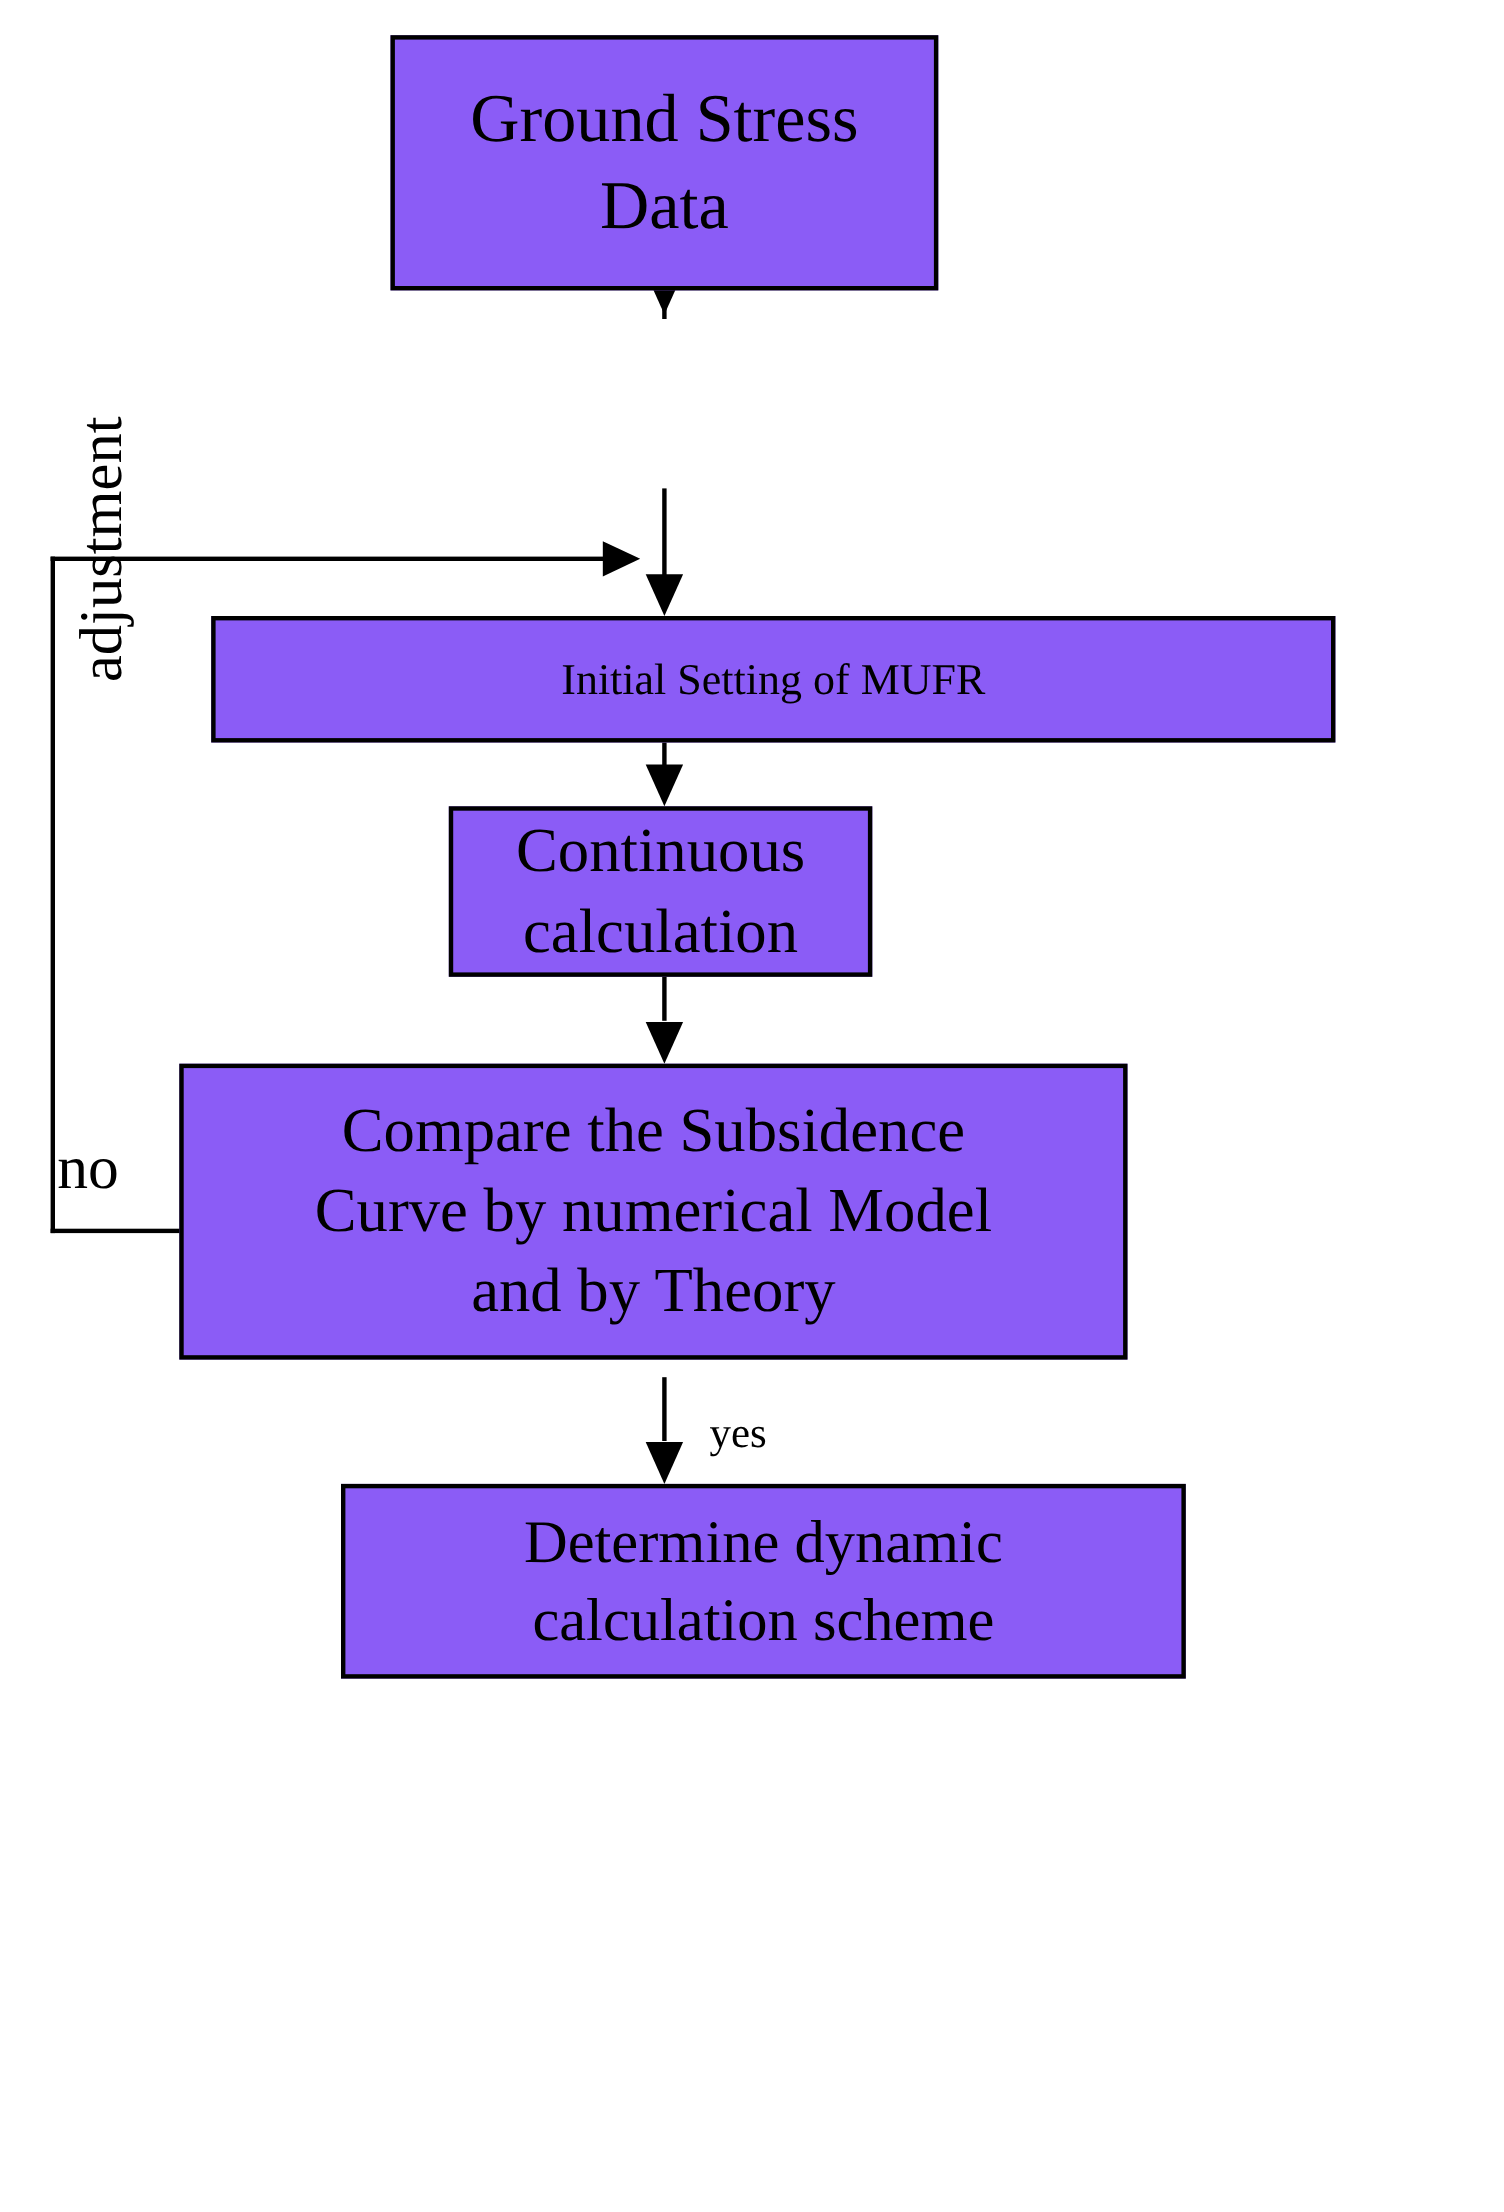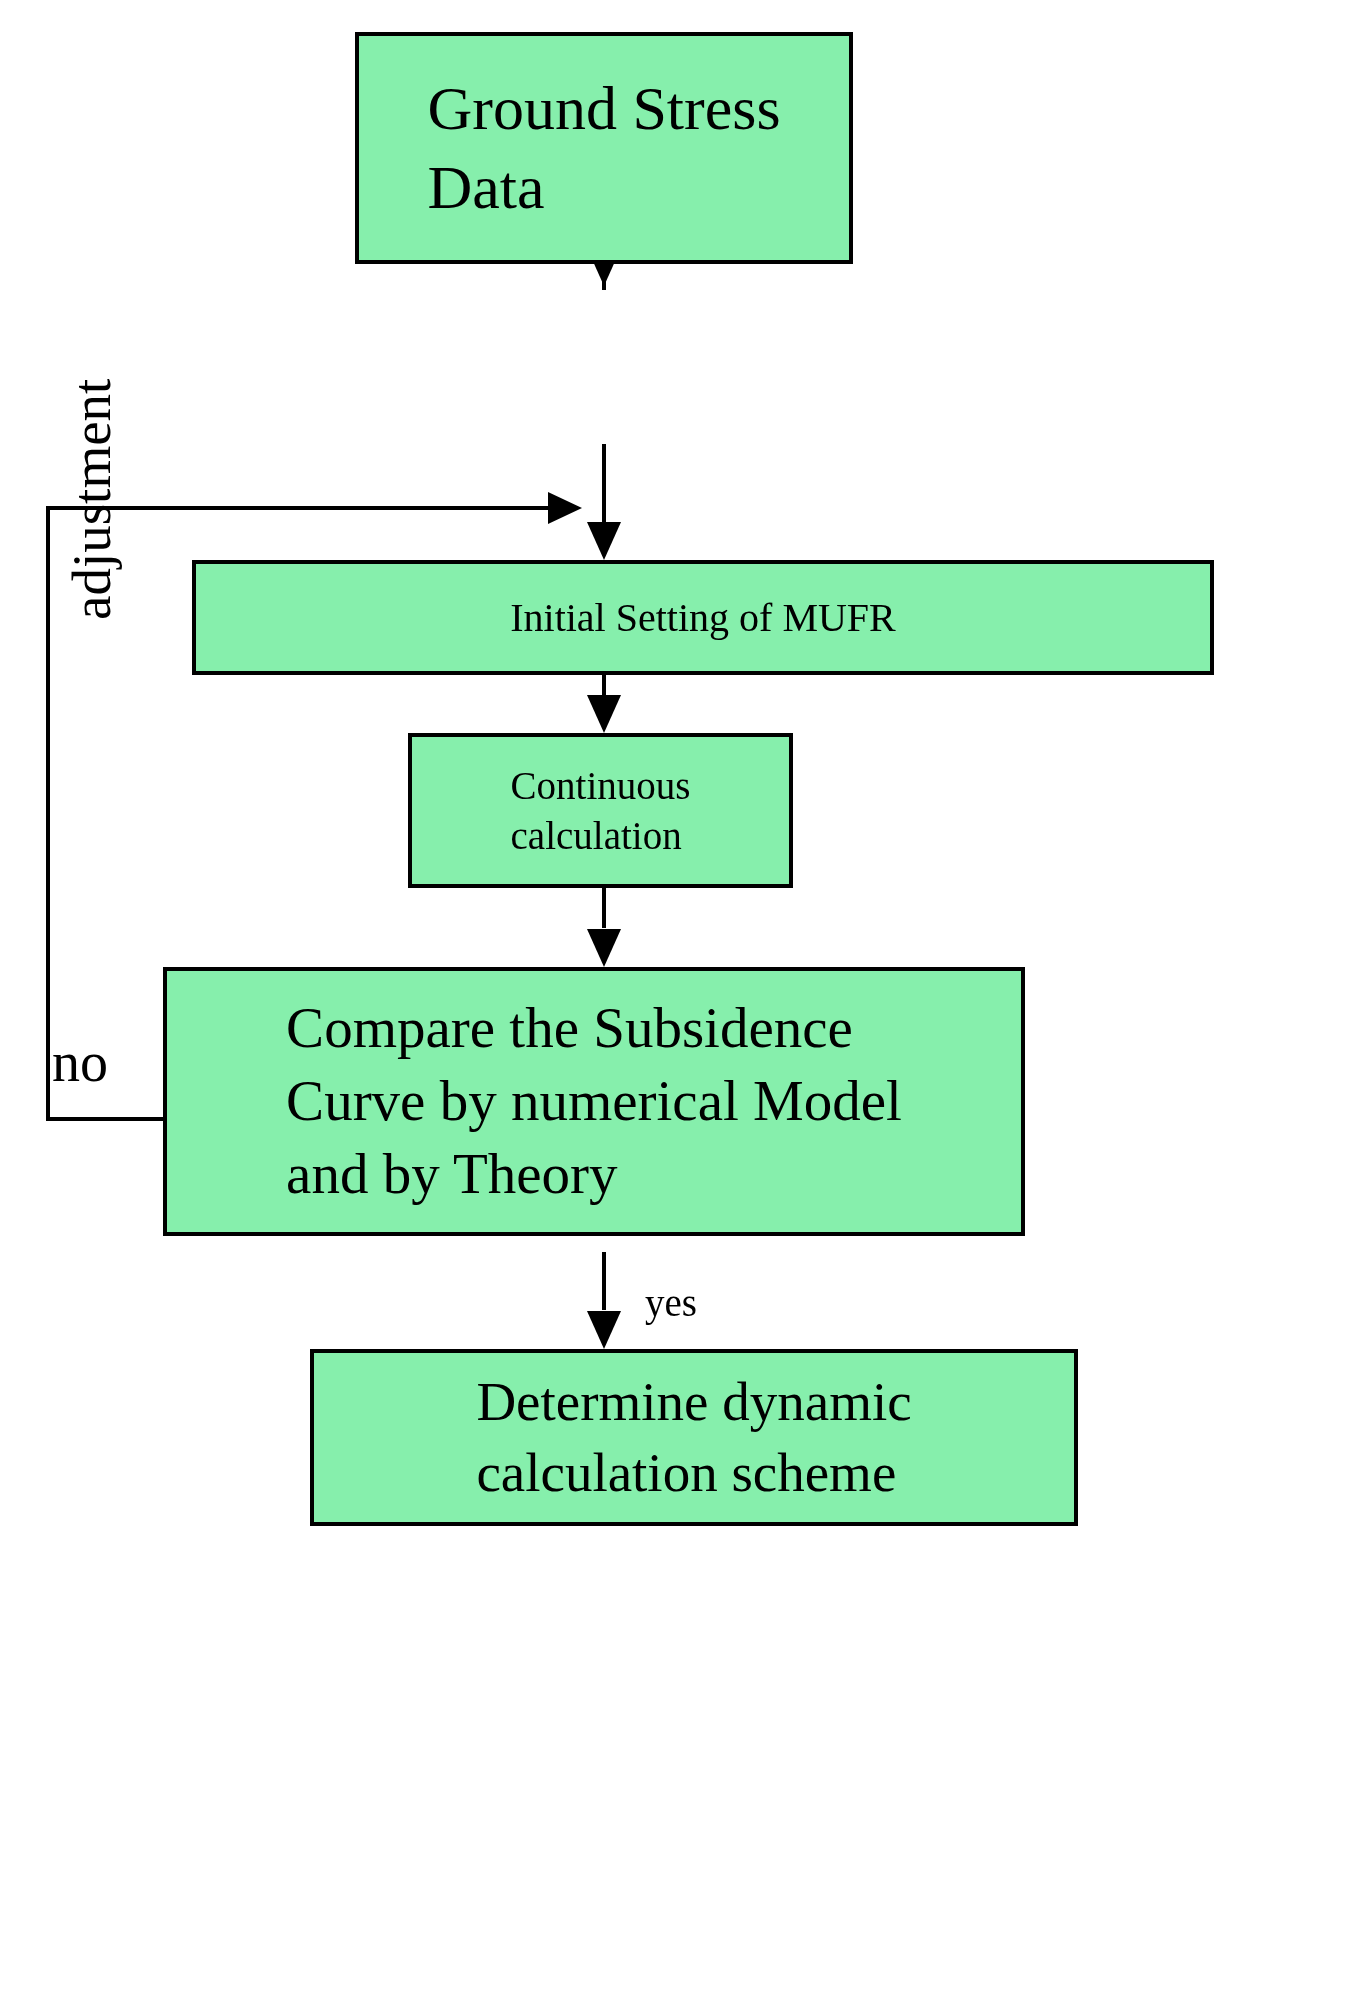--- a/index.html
+++ b/index.html
@@ -15,35 +15,35 @@
     position: relative;
     width: 1367px;
     height: 2011px;
     background: #ffffff;
     overflow: hidden;
   }
   .node {
     position: absolute;
     border: 4px solid #000000;
     box-sizing: border-box;
-    background: #86efac;
+    background: #8b5cf6;
     display: flex;
     align-items: center;
     justify-content: center;
-    text-align: left;
+    text-align: center;
     line-height: 1.28;
     color: #000000;
     white-space: pre-line;
     z-index: 3;
   }
   
   #node-ground-stress   { left: 355px; top: 32px;   width: 498px;  height: 232px; font-size: 62px; }
   #node-excavation      { left: 192px; top: 291px;  width: 1018px; height: 153px; font-size: 60px; }
   #node-mufr           { left: 192px; top: 560px;  width: 1022px; height: 115px; font-size: 40px; }
-  #node-continuous      { left: 408px; top: 733px;  width: 385px;  height: 155px; font-size: 39px; }
+  #node-continuous      { left: 408px; top: 733px;  width: 385px;  height: 155px; font-size: 57px; }
   #node-compare         { left: 163px; top: 967px;  width: 862px;  height: 269px; font-size: 57px; }
   #node-dynamic         { left: 278px; top: 1349px; width: 768px;  height: 177px; font-size: 55px; margin-left: 32px; }
 
   
   .line-v {
     position: absolute;
     width: 4px;
     background: #000000;
     z-index: 1;
   }

